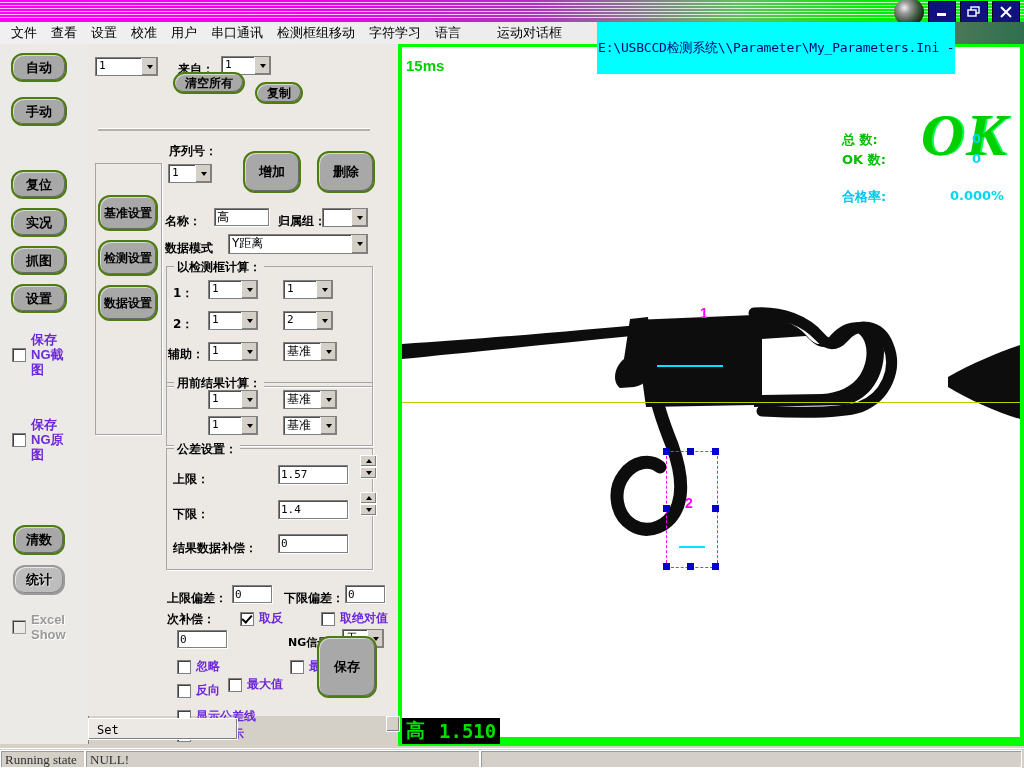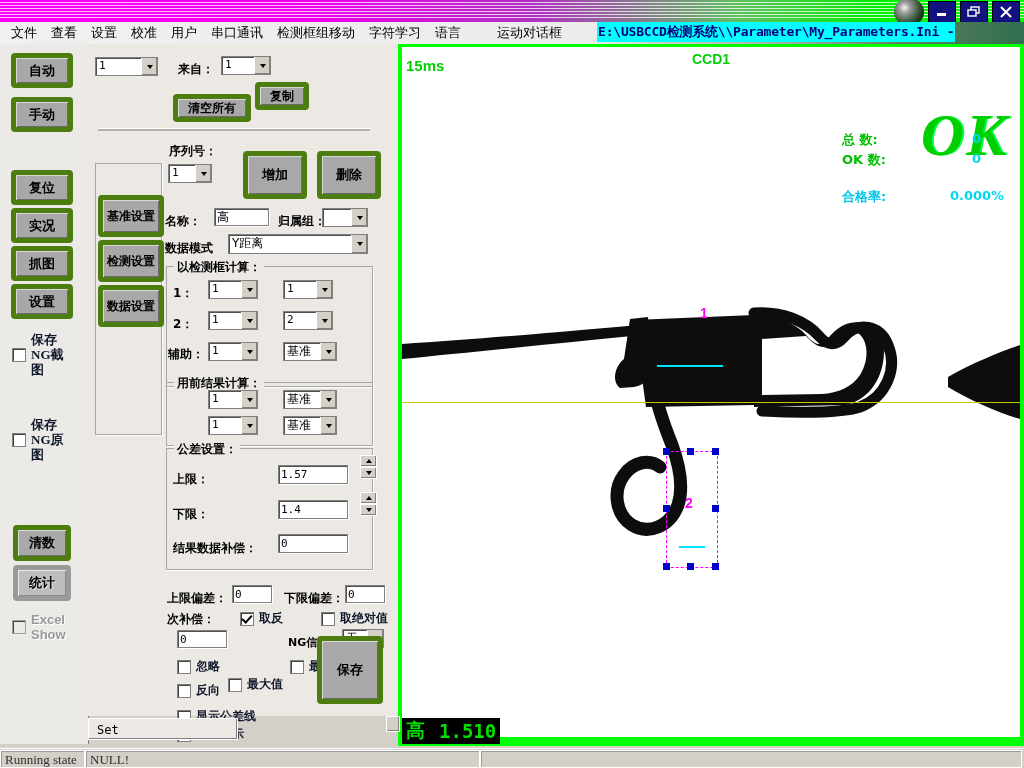--- a/index.html
+++ b/index.html
@@ -24,39 +24,39 @@
     background:radial-gradient(circle at 35% 35%,#f2f2f2 0%,#9a9a9a 22%,#3c5a3c 52%,#102010 80%,#000 100%);
     z-index:4;}
 
   
   .menubar{position:absolute;left:0;top:22px;width:1024px;height:22px;
     background:linear-gradient(90deg,#f0f0f0 0%,#ececec 58%,#cfcfcf 64%,#b9b9b9 72%,#8f9f8f 80%,#5f7f5f 88%,#2f6f4f 100%);}
   .menu{position:absolute;left:4px;top:2px;display:flex;align-items:center;
     font-family:"DejaVu Sans",sans-serif;font-size:13px;color:#000;white-space:nowrap;}
   .menu span{padding:0 7px;line-height:18px;cursor:default;}
   .pathbox{position:absolute;left:597px;top:22px;height:20px;background:#00ffff;color:#000080;
-    font-family:"DejaVu Sans Mono","Liberation Mono",monospace;font-size:13px;font-weight:bold;
-    line-height:20px;padding:0 1px;white-space:nowrap;z-index:3;letter-spacing:-0.2px;}
+    font-family:"DejaVu Sans Mono","Liberation Mono",monospace;font-size:13px;font-weight:normal;
+    line-height:20px;padding:16px 1px;white-space:nowrap;z-index:3;letter-spacing:-0.2px;}
 
   
   .leftcol{position:absolute;left:0;top:44px;width:88px;height:700px;background:#eceae6;
     border-right:1px solid #808080;}
-  .btn3d{position:absolute;background:#a8a8a8;border:5px solid #4d7c0f;border-radius:4px;
+  .btn3d{position:absolute;background:#a8a8a8;border:2px solid #4d7c0f;border-radius:12px;
     color:#000;font-family:"DejaVu Sans",sans-serif;font-size:13px;font-weight:bold;
     display:flex;align-items:center;justify-content:center;
     box-shadow:inset 1px 1px 0 #d8d8d8, inset -1px -1px 0 #6a6a6a;cursor:pointer;}
   .btn3d.dis{color:#000000;border-color:#9a9a9a;text-shadow:1px 1px 0 #e2e2e2;}
   .cbrow{position:absolute;display:flex;align-items:center;}
   .cbox{width:12px;height:12px;background:#fff;border:1px solid #808080;
     box-shadow:inset 1px 1px 0 #404040;flex:0 0 auto;position:relative;}
   .cbox.chk::after{content:"";position:absolute;left:3px;top:0px;width:4px;height:8px;
     border:solid #000;border-width:0 2px 2px 0;transform:rotate(42deg);}
   .cbox.dis{border-color:#a0a0a0;background:#eceae6;}
-  .cblabel{margin-left:5px;font-family:Liberation Serif, serif;font-size:13px;font-weight:bold;
-    line-height:15px;color:#0f172a;}
+  .cblabel{margin-left:5px;font-family:Liberation Sans, sans-serif;font-size:13px;font-weight:bold;
+    line-height:15px;color:#6d28d9;}
   .cblabel.dis{color:#9a9a9a;text-shadow:1px 1px 0 #fff;font-weight:bold;}
 
   
   .centerpanel{position:absolute;left:88px;top:44px;width:310px;height:672px;background:#ece9e4;}
   .lbl{position:absolute;font-family:"DejaVu Sans",sans-serif;font-size:12px;color:#000;
     font-weight:bold;white-space:nowrap;}
   .fld{position:absolute;background:#fff;border:1px solid #808080;
     box-shadow:inset 1px 1px 0 #505050, 1px 1px 0 #fff;
     font-family:"DejaVu Sans Mono","Liberation Mono",monospace;font-size:11px;color:#000;
     padding:0 2px;line-height:15px;box-sizing:border-box;overflow:hidden;}
@@ -200,21 +200,21 @@
 
     <div class="combo" style="left:7px;top:13px;width:63px;height:19px;">
       <div class="cval">1</div>
       <div class="carrow"></div>
     </div>
     <div class="lbl" style="left:90px;top:17px;">来自：</div>
     <div class="combo" style="left:133px;top:12px;width:50px;height:19px;">
       <div class="cval">1</div>
       <div class="carrow"></div>
     </div>
-    <div class="btn3d" style="left:85px;top:50px;width:68px;height:18px;font-size:12px;">清空所有</div>
+    <div class="btn3d" style="left:85px;top:28px;width:68px;height:18px;font-size:12px;">清空所有</div>
     <div class="btn3d" style="left:167px;top:38px;width:44px;height:18px;font-size:12px;">复制</div>
 
     <div class="tabline" style="left:10px;top:84px;width:272px;"></div>
 
     <div class="lbl" style="left:81px;top:99px;">序列号：</div>
     <div class="combo" style="left:80px;top:120px;width:44px;height:19px;">
       <div class="cval">1</div>
       <div class="carrow"></div>
     </div>
     <div class="btn3d" style="left:155px;top:107px;width:54px;height:38px;font-size:13px;">增加</div>

